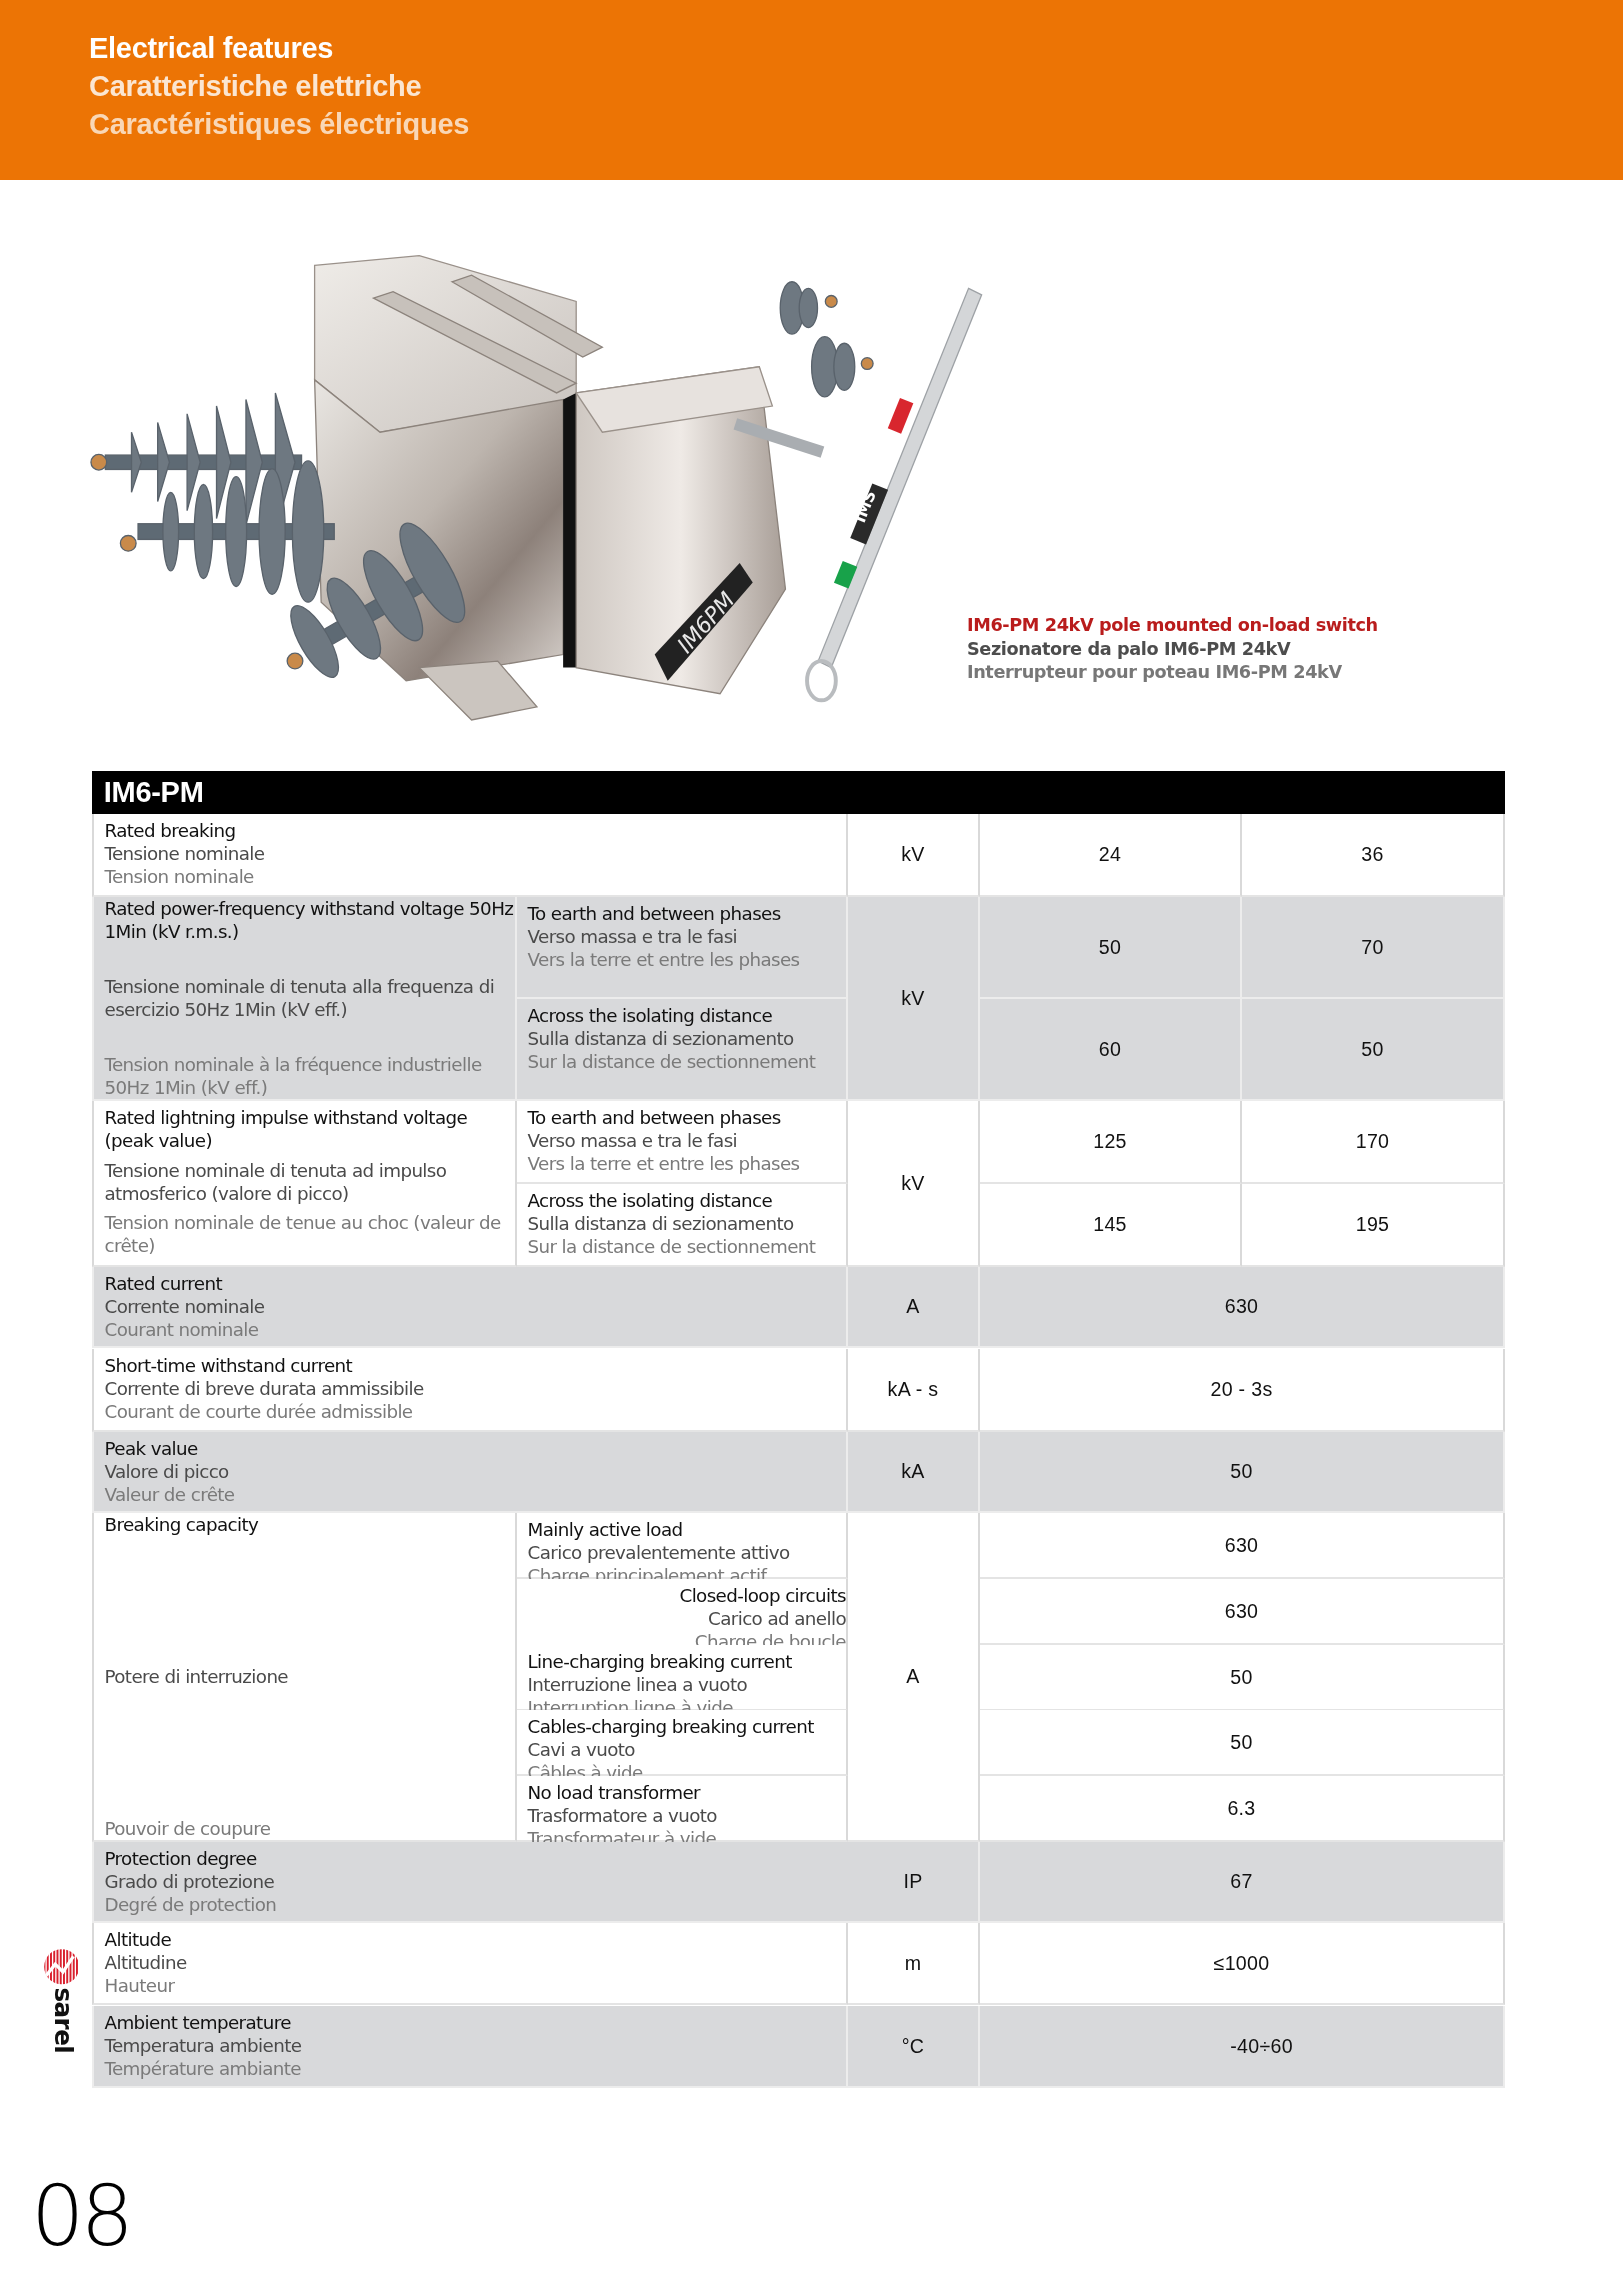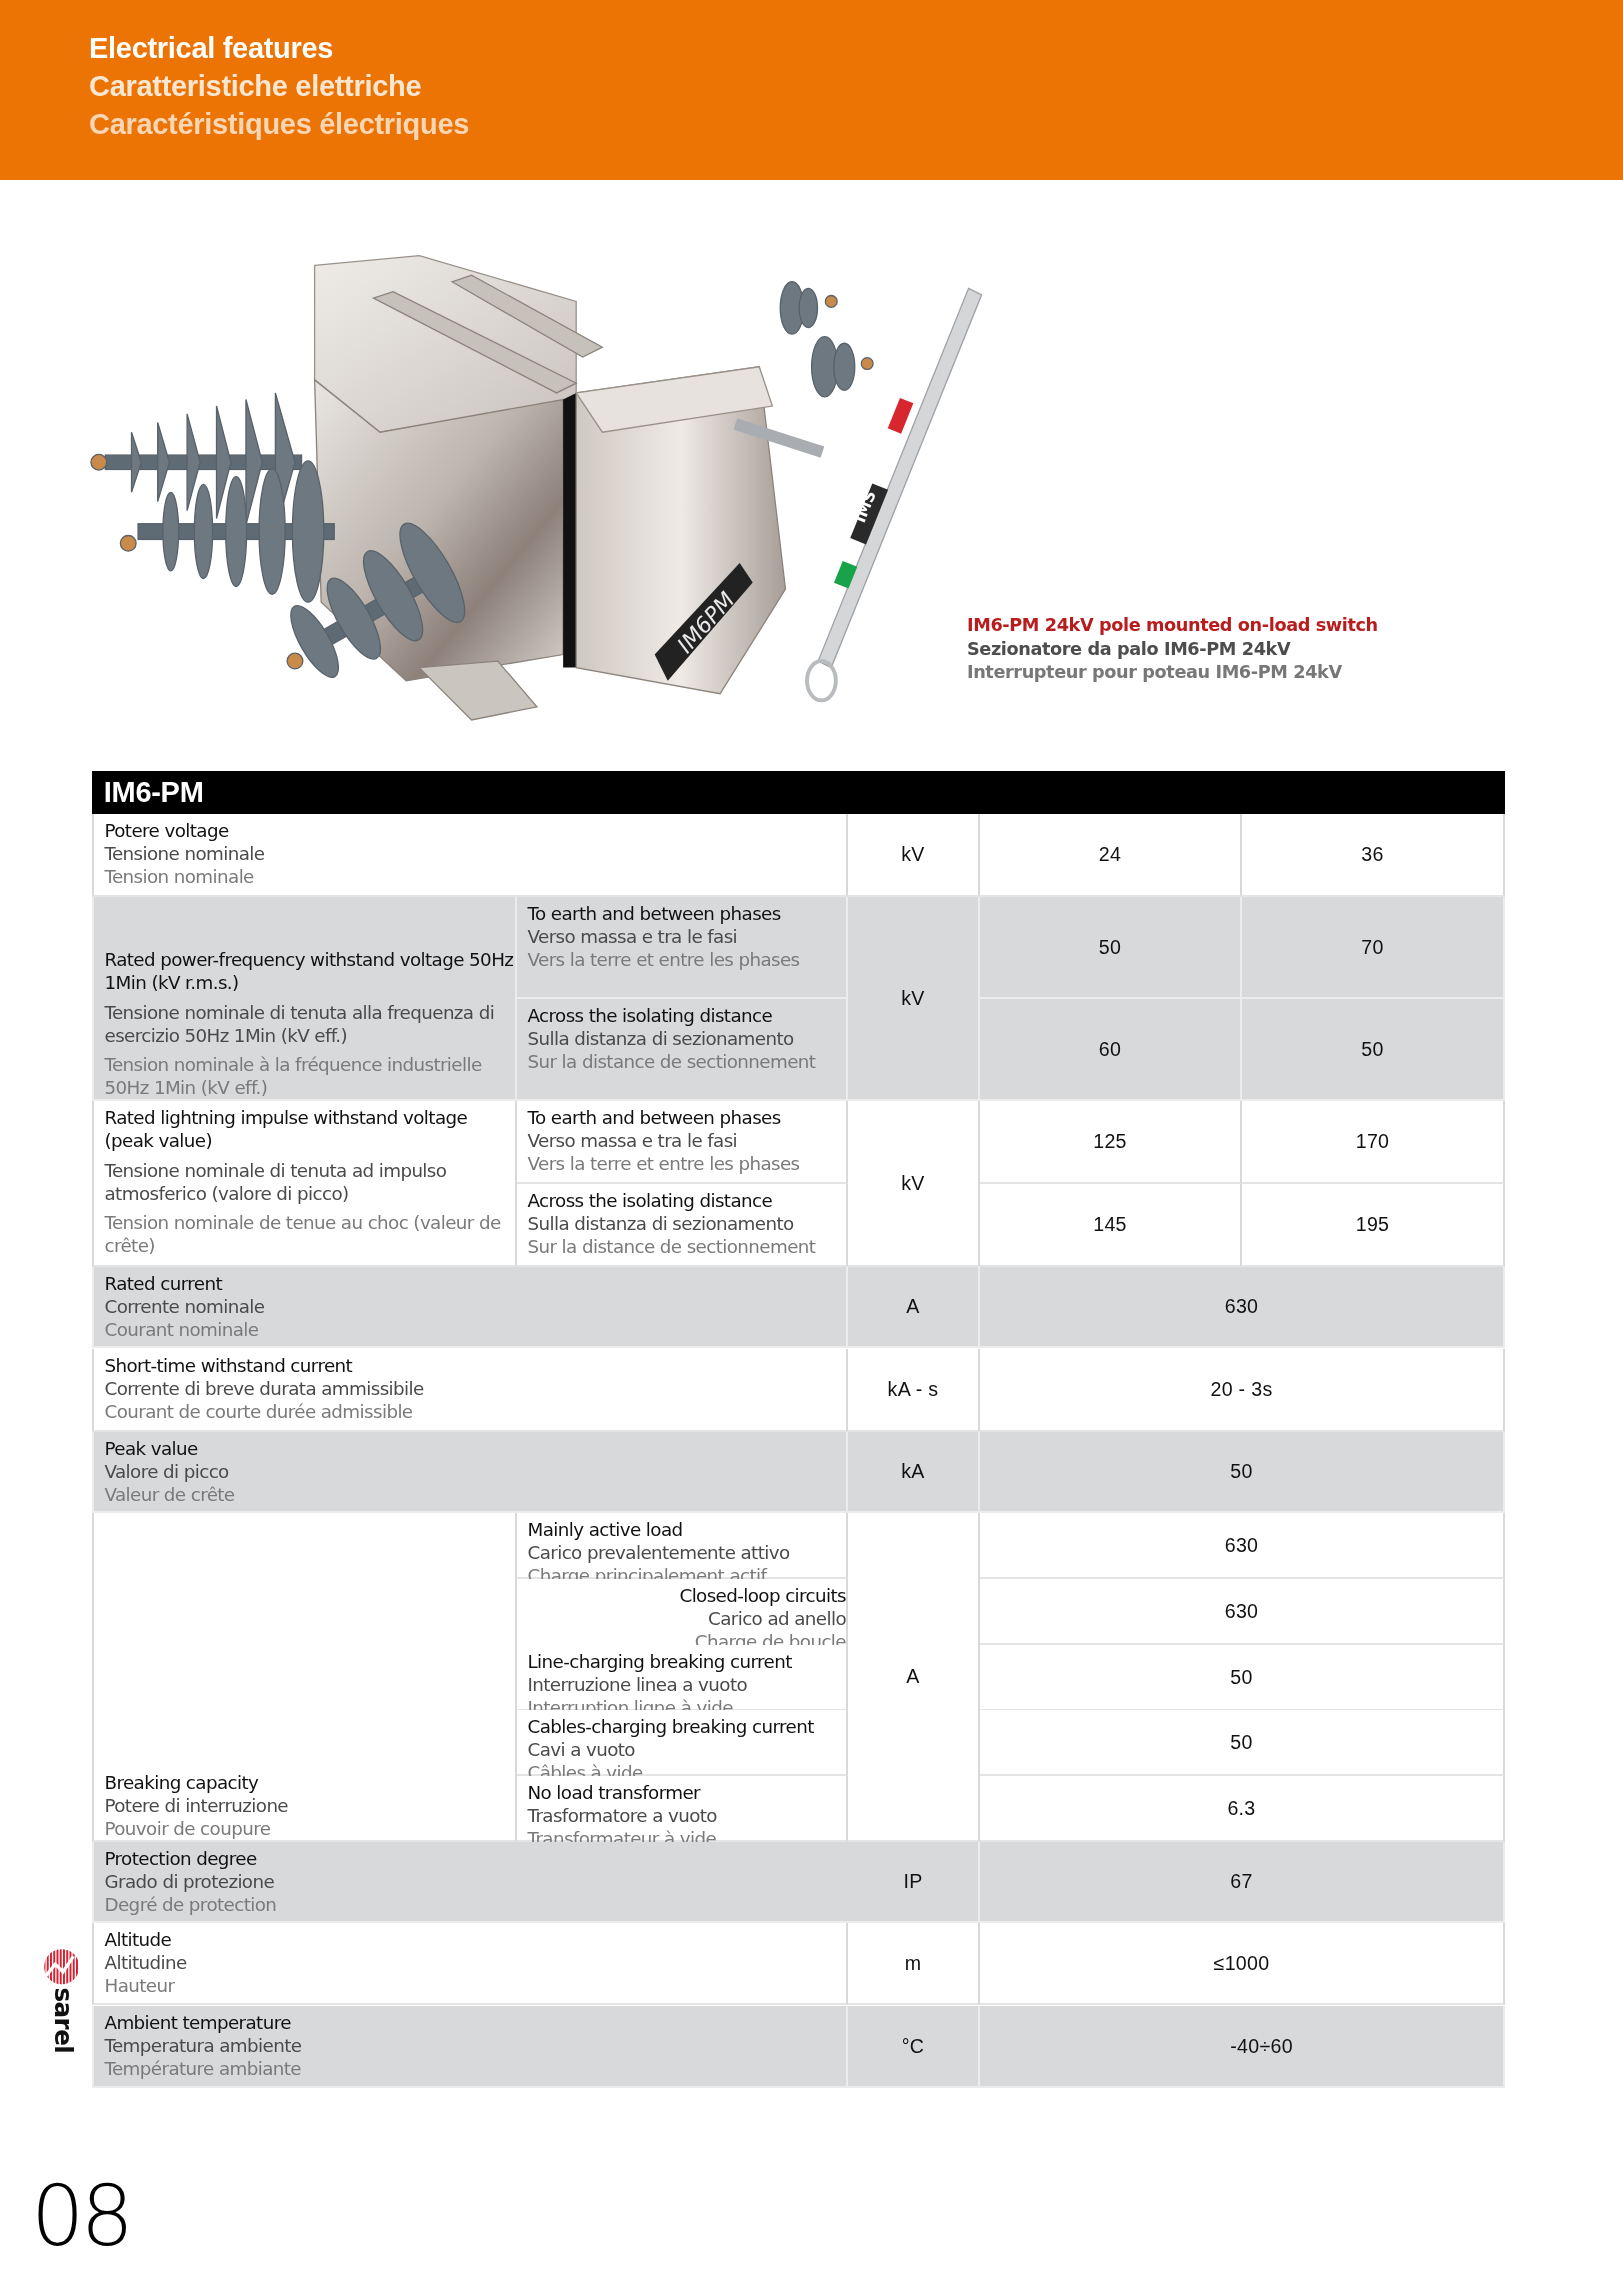--- a/index.html
+++ b/index.html
@@ -26,21 +26,21 @@
   .spec { position: absolute; left: 92px; top: 771px; width: 1413px; }
   .spec-title { height: 43px; background: #000; color: #fff; font-family: "Liberation Sans", sans-serif; font-weight: bold; font-size: 29px; line-height: 43px; padding-left: 11.8px; letter-spacing: -0.3px; }
   .grid { position: relative; width: 1413px; }
   .cell { position: absolute; border-right: 2px solid #d9d9d9; border-bottom: 2px solid #e4e4e4; display: flex; }
   .cell.first { border-left: 2px solid #d9d9d9; }
   .grey { background: #D8D9DB; }
   .grey.cell { border-color: #ececec; }
   .white { background: #ffffff; }
 
   .lbl { padding: 5.2px 0 0 10.5px; font-family: "DejaVu Sans", sans-serif; font-size: 18.3px; line-height: 23px; letter-spacing: -0.6px; flex-direction: column; justify-content: flex-start; }
-  .lbl.center-v { justify-content: flex-end; padding-top: 0; }
+  .lbl.center-v { justify-content: space-between; padding-top: 0; }
   .lbl .en { color: #111; display: block; }
   .lbl .it { color: #4a4a4a; display: block; }
   .lbl .fr { color: #7a7a7a; display: block; }
   .lbl .block { display: block; margin-bottom: 6.5px; }
   .lbl .block:last-child { margin-bottom: 0; }
 
   .num { justify-content: center; align-items: center; font-family: "Liberation Sans", sans-serif; font-size: 19.6px; color: #111; letter-spacing: 0.3px; }
 
   
   .logo { position: absolute; left: 37px; top: 1947px; width: 52px; height: 111px; }
@@ -139,21 +139,21 @@
 <div class="caption">
   <div class="c1">IM6-PM 24kV pole mounted on-load switch</div>
   <div class="c2">Sezionatore da palo IM6-PM 24kV</div>
   <div class="c3">Interrupteur pour poteau IM6-PM 24kV</div>
 </div>
 
 <div class="spec">
   <div class="spec-title">IM6-PM</div>
   <div class="grid" id="grid" style="height: 1274px;">
       <div class="cell white lbl first" style="left: 0px; top: 0px; width: 756px; height: 83px;">
-        <span class="en">Potere voltage</span>
+        <span class="en">Rated breaking</span>
         <span class="it">Tensione nominale</span>
         <span class="fr">Tension nominale</span>
       </div>
       <div class="cell white num" style="left: 756px; top: 0px; width: 132px; height: 83px;">
         <span class="">kV</span>
       </div>
       <div class="cell white num" style="left: 888px; top: 0px; width: 262px; height: 83px;">
         <span class="">24</span>
       </div>
       <div class="cell white num" style="left: 1150px; top: 0px; width: 263px; height: 83px;">

